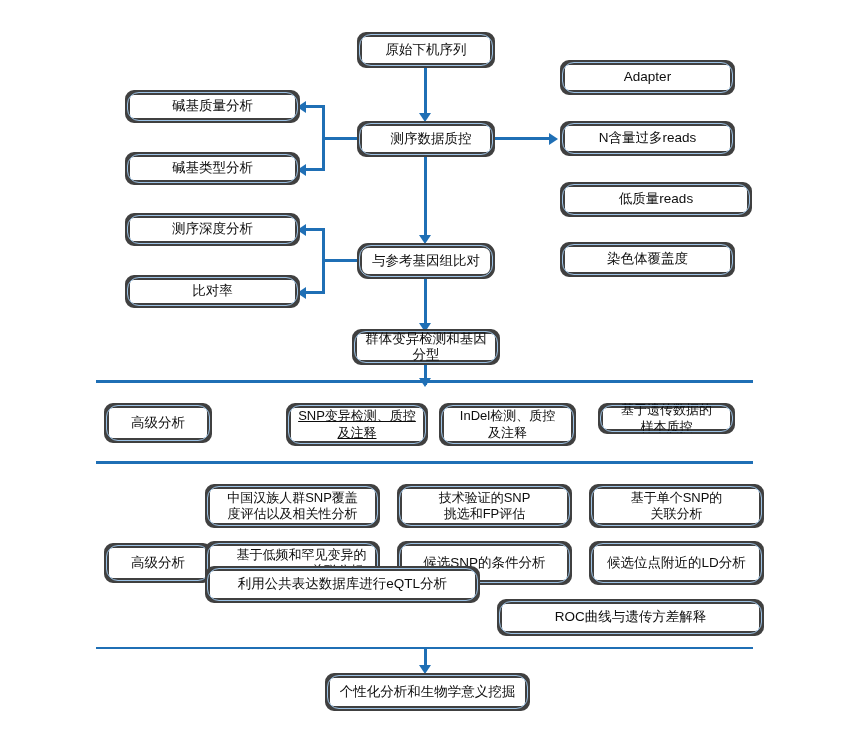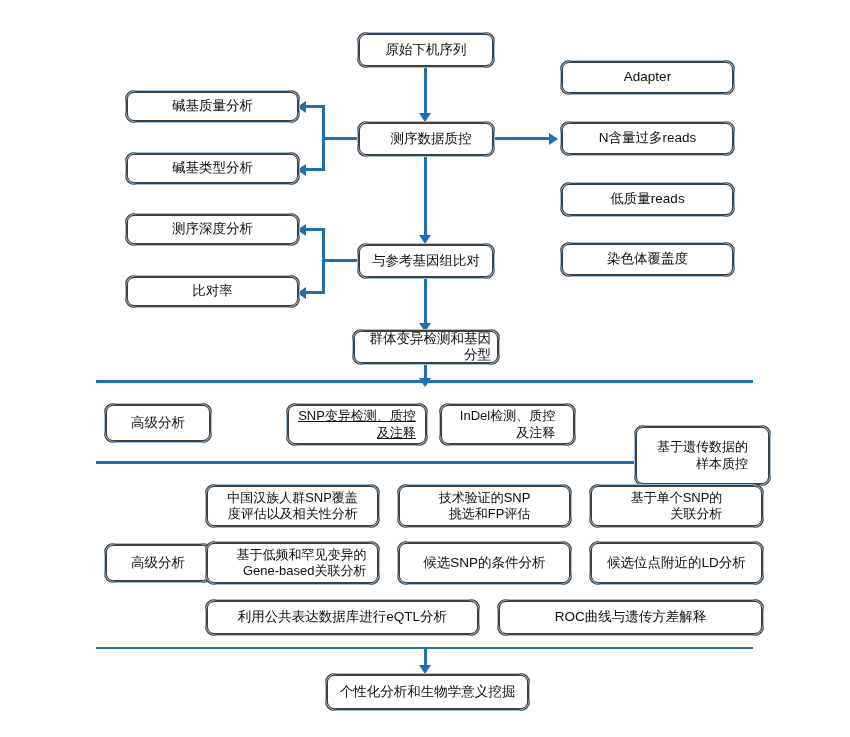--- a/index.html
+++ b/index.html
@@ -11,27 +11,27 @@
     position:relative;
     width:850px;
     height:737px;
     background:#ffffff;
     overflow:hidden;
   }
   
   .node{
     position:absolute;
     box-sizing:border-box;
-    border:3px solid #404040;
+    border:5px solid #404040;
     border-radius:9px;
     background:#ffffff;
     color:#0d0d0d;
     font-size:13.5px;
     line-height:1.22;
-    text-align:right;
+    text-align:center;
     display:flex;
     align-items:center;
     justify-content:center;
     padding:2px 6px;
     z-index:4;
   }
   
   .node::before{
     content:"";
     position:absolute;
@@ -113,31 +113,31 @@
 
   <div class="seg hline" style="left:495px;top:137px;width:56px;"></div>
   <div class="arrow right" style="left:549px;top:133px;"></div>
 
   <div class="node" style="left:560px;top:60px;width:175px;height:35px;">
     <span class="txt">Adapter</span>
   </div>
   <div class="node" style="left:560px;top:121px;width:175px;height:35px;">
     <span class="txt">N含量过多reads</span>
   </div>
-  <div class="node" style="left:560px;top:182px;width:175px;height:35px;">
+  <div class="node" style="left:560px;top:182px;width:192px;height:35px;">
     <span class="txt">低质量reads</span>
   </div>
   <div class="node" style="left:560px;top:242px;width:175px;height:35px;">
     <span class="txt">染色体覆盖度</span>
   </div>
 
   <div class="seg vline" style="left:424px;top:157px;height:82px;"></div>
   <div class="arrow down" style="left:419px;top:235px;"></div>
 
-  <div class="node" style="left:357px;top:243px;width:138px;height:36px;">
+  <div class="node" style="left:357px;top:243px;width:138px;height:36px;border-radius:11px;">
     <span class="txt">与参考基因组比对</span>
   </div>
 
   <div class="seg hline" style="left:322px;top:259px;width:37px;"></div>
   <div class="seg vline" style="left:322px;top:228px;height:66px;"></div>
   <div class="seg hline" style="left:305px;top:228px;width:20px;"></div>
   <div class="arrow left" style="left:297px;top:224px;"></div>
   <div class="seg hline" style="left:305px;top:291px;width:20px;"></div>
   <div class="arrow left" style="left:297px;top:287px;"></div>
 
@@ -167,21 +167,21 @@
   </div>
 
   <div class="node two-line" style="left:286px;top:403px;width:142px;height:43px;text-decoration:underline;">
     <span class="txt">SNP变异检测、质控
 及注释</span>
   </div>
   <div class="node two-line" style="left:439px;top:403px;width:137px;height:43px;">
     <span class="txt">InDel检测、质控
 及注释</span>
   </div>
-  <div class="node two-line" style="left:598px;top:425px;width:137px;height:61px;margin-left:36px;">
+  <div class="node two-line" style="left:598px;top:403px;width:137px;height:31px;">
     <span class="txt">基于遗传数据的
 样本质控</span>
   </div>
 
   <div class="node" style="left:104px;top:543px;width:108px;height:40px;">
     <span class="txt">高级分析</span>
   </div>
 
   <div class="node two-line" style="left:205px;top:484px;width:175px;height:44px;">
     <span class="txt">中国汉族人群SNP覆盖
@@ -200,21 +200,21 @@
     <span class="txt">基于低频和罕见变异的
 Gene-based关联分析</span>
   </div>
   <div class="node" style="left:397px;top:541px;width:175px;height:44px;">
     <span class="txt">候选SNP的条件分析</span>
   </div>
   <div class="node" style="left:589px;top:541px;width:175px;height:44px;">
     <span class="txt">候选位点附近的LD分析</span>
   </div>
 
-  <div class="node" style="left:205px;top:599px;width:275px;height:37px;">
+  <div class="node" style="left:205px;top:566px;width:275px;height:37px;">
     <span class="txt">利用公共表达数据库进行eQTL分析</span>
   </div>
   <div class="node" style="left:497px;top:599px;width:267px;height:37px;">
     <span class="txt">ROC曲线与遗传方差解释</span>
   </div>
 
   <div class="seg vline" style="left:424px;top:649px;height:21px;"></div>
   <div class="arrow down" style="left:419px;top:665px;"></div>
 
   <div class="node" style="left:325px;top:673px;width:205px;height:38px;">

